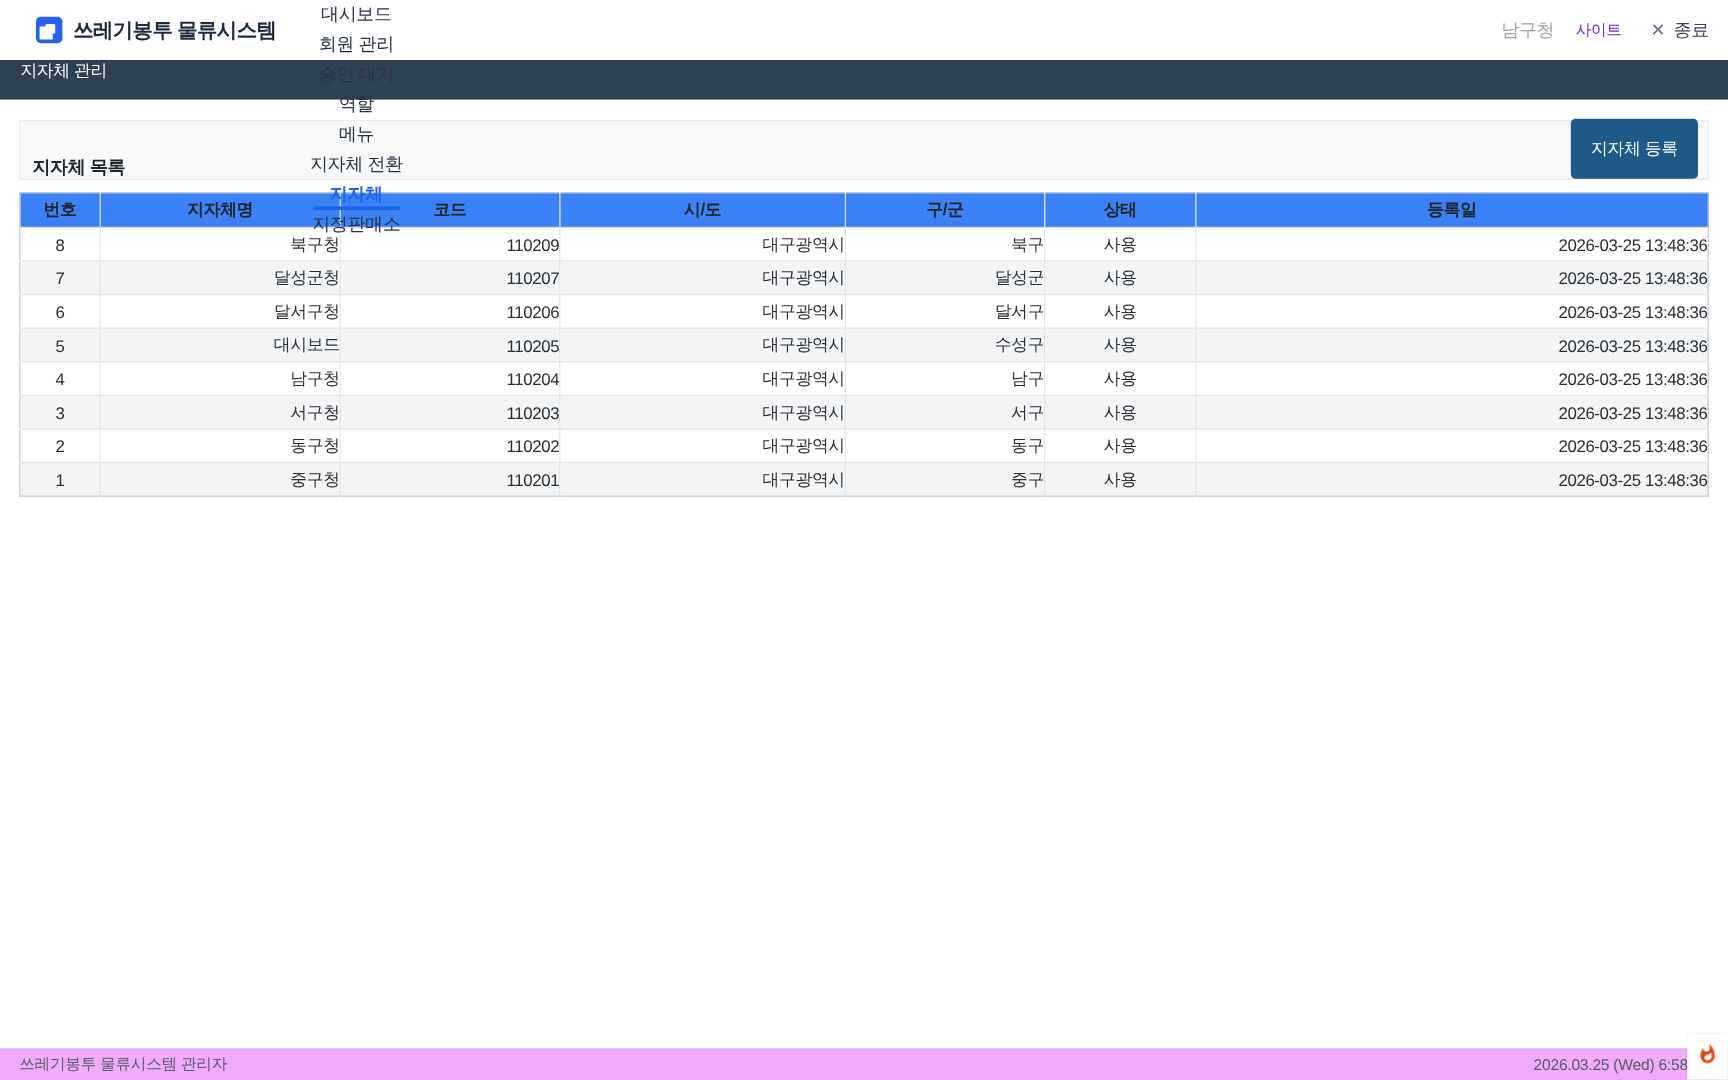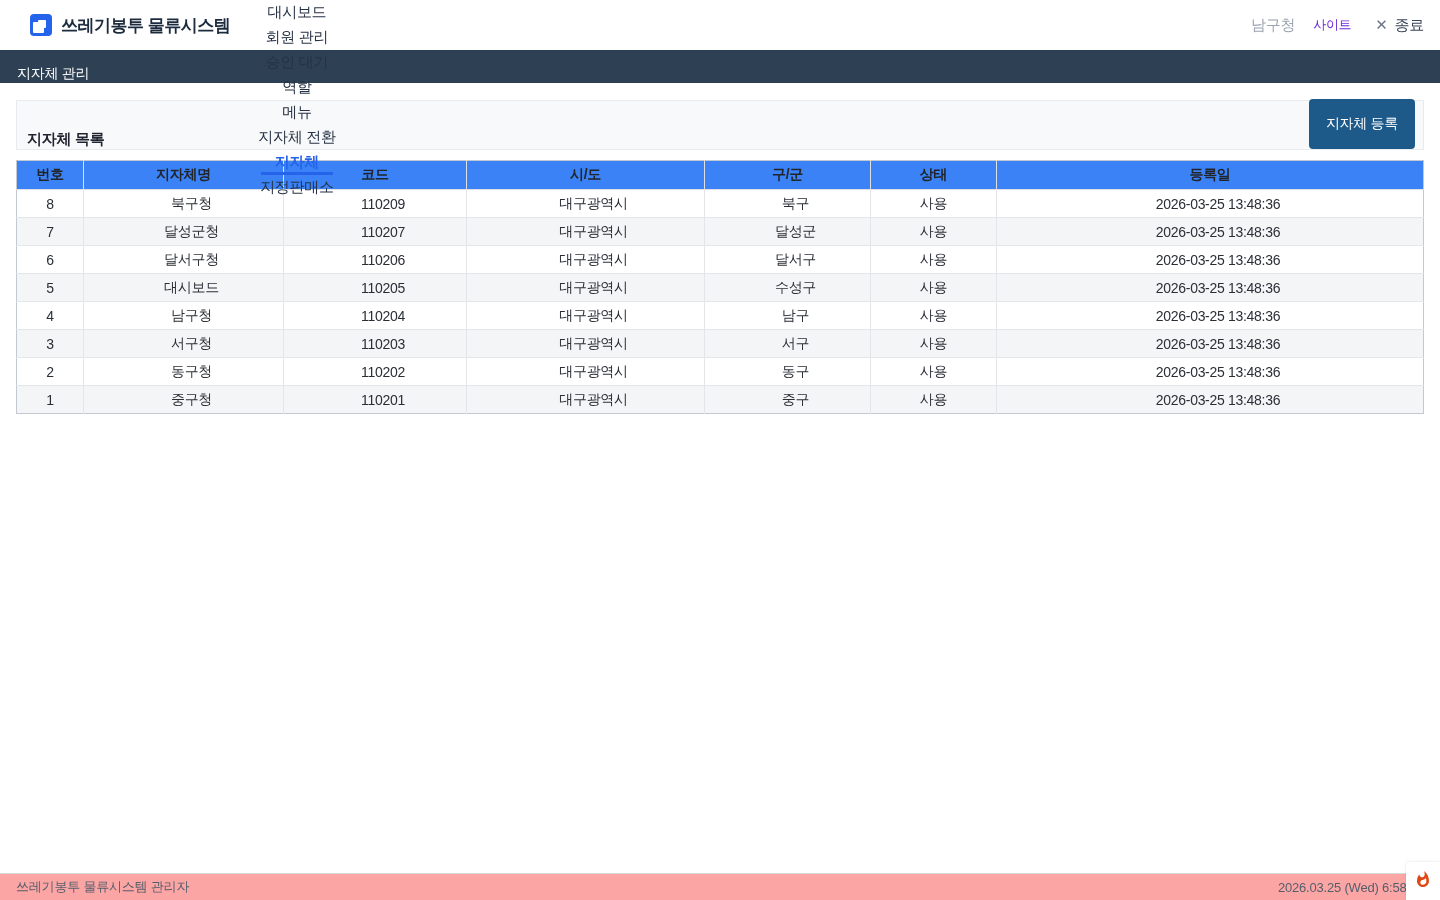--- a/index.html
+++ b/index.html
@@ -45,21 +45,21 @@
   .exit-btn {
     display: flex; align-items: center; gap: 7px; cursor: pointer;
     font-size: 15px; color: #3a4557; background: none; border: none;
     font-family: inherit; letter-spacing: -0.3px; margin-left: 6px;
   }
   .exit-x { font-size: 15px; color: #6b7585; }
 
   
   .page-bar {
     height: 33px; background: #2e4053; color: #ffffff;
-    display: flex; align-items: flex-end; padding: 0 17px;
+    display: flex; align-items: flex-start; padding: 0 17px;
     font-size: 14px; font-weight: 500; letter-spacing: -0.3px;
   }
 
   
   .content { margin: 17px 16px 0 16px; }
 
   .panel-head {
     background: #f8f9fa; border: 1px solid #e9ecef;
     height: 50px; display: flex; align-items: flex-end;
     justify-content: space-between; padding: 0 8px 0 10px;
@@ -86,32 +86,32 @@
 
   .data-table th {
     background: #3b82f6; color: #212529; font-weight: 700;
     height: 29px; text-align: center; border: 1px solid #dde1e5;
     border-top: none; letter-spacing: -0.3px;
   }
   .data-table th:first-child { border-left: none; }
   .data-table th:last-child { border-right: none; }
   .data-table td {
     height: 28px; border: 1px solid #e3e6e9; color: #2a2f36;
-    padding: 0 0 0 16px; text-align: center; letter-spacing: -0.3px;
+    padding: 0 0 0 16px; text-align: right; letter-spacing: -0.3px;
   }
   .data-table td:first-child, .data-table td:nth-child(6) { text-align: center; padding: 0; }
   .data-table td:first-child { border-left: none; }
   .data-table td:last-child { border-right: none; }
   .data-table tbody tr:nth-child(even) { background: #f4f5f6; }
   .data-table tbody tr:last-child td { border-bottom: none; }
 
   
   .footer {
     position: fixed; left: 0; bottom: 0; width: 1440px; height: 27px;
-    background: #fca5a5; border-top: 1px solid #d6d9dc;
+    background: #f0abfc; border-top: 1px solid #d6d9dc;
     display: flex; align-items: center; justify-content: space-between;
     padding: 0 16px; font-size: 13px; color: #555e6b; letter-spacing: -0.2px;
   }
 
   .debug-badge {
     position: fixed; right: 0; bottom: 0; width: 34px; height: 38px;
     background: #ffffff; border-top-left-radius: 4px;
     box-shadow: 0 0 3px rgba(0,0,0,0.12);
     display: flex; align-items: center; justify-content: center;
     cursor: pointer; z-index: 10;

